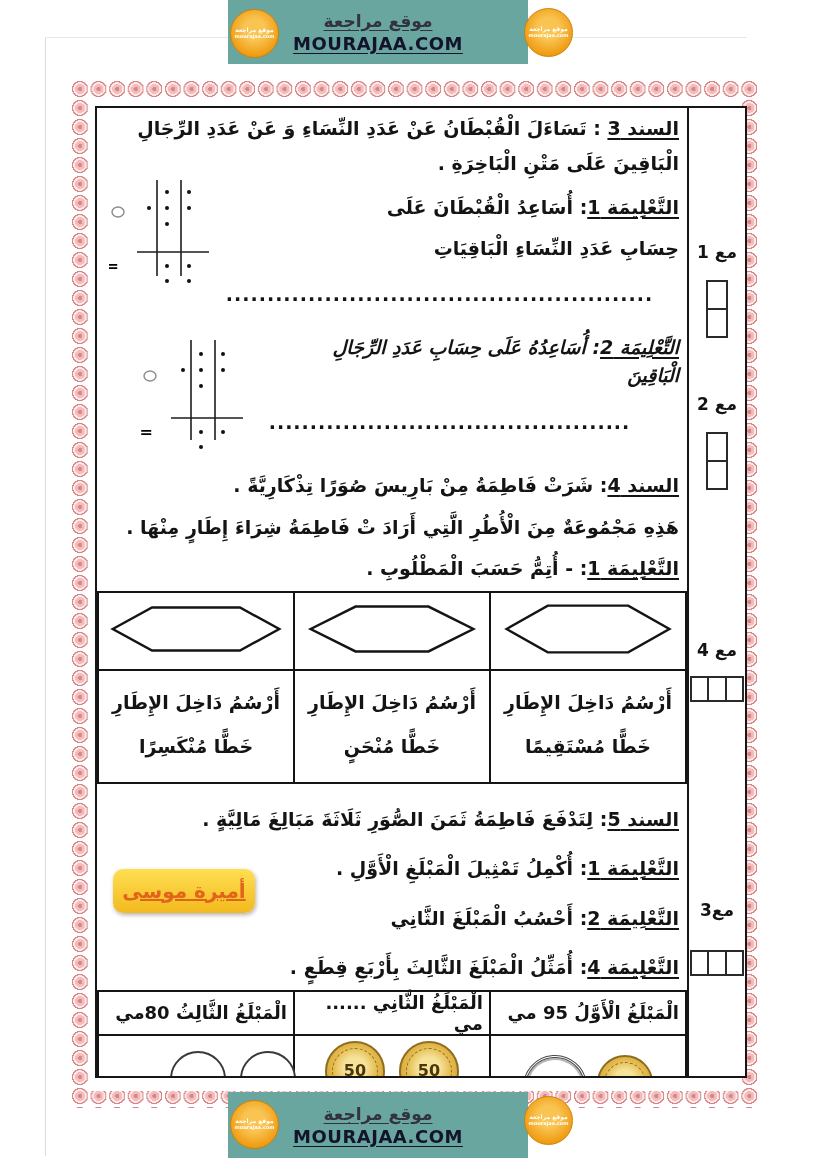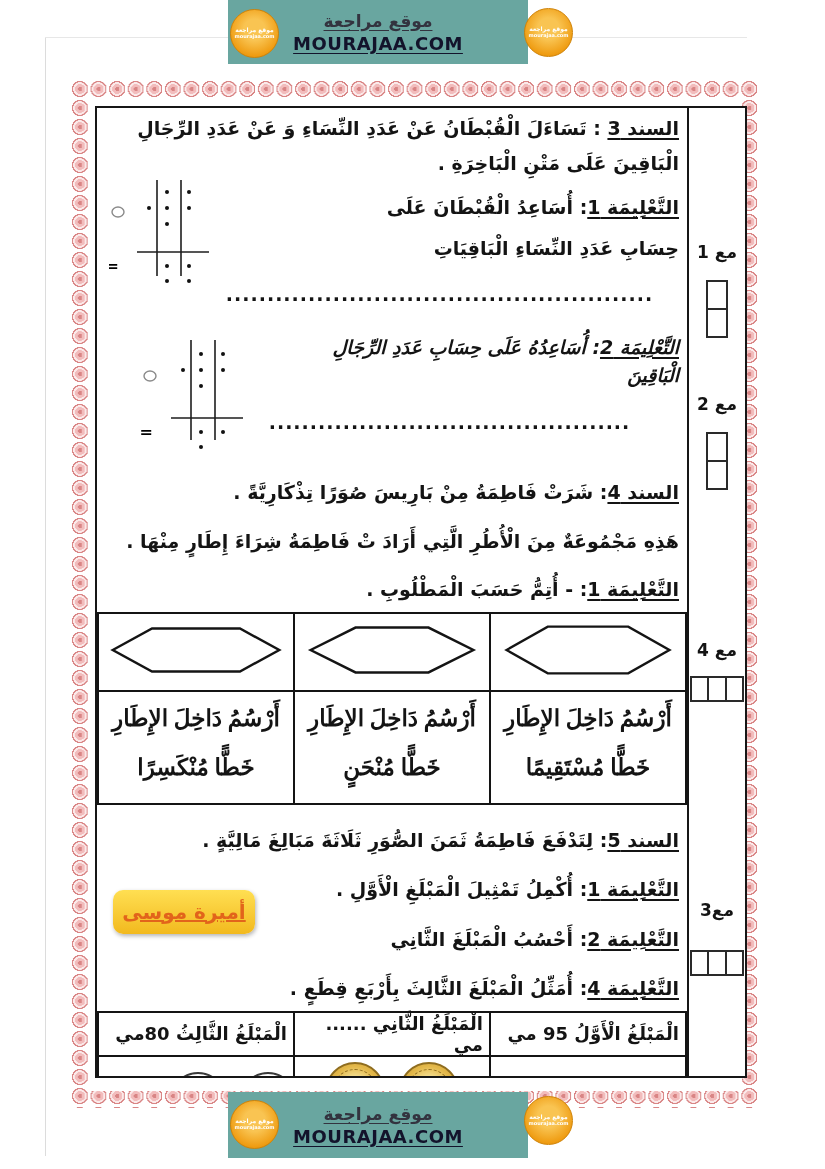--- a/index.html
+++ b/index.html
@@ -47,29 +47,29 @@
   .s3 .l3{margin-top:16px;padding-left:150px;}
   .s3 .l4{margin-top:12px;padding-left:150px;}
   .s3 .d1{margin-top:18px;padding-left:115px;padding-right:20px;text-align:center;letter-spacing:1px;}
   .s3 .l5{margin-top:24px;padding-left:170px;font-style:italic;}
   .s3 .d2{margin-top:18px;padding-left:160px;padding-right:45px;text-align:center;letter-spacing:1px;}
   .abacus-a{position:absolute;left:4px;top:62px;}
   .abacus-b{position:absolute;left:36px;top:222px;}
 
   
   .s4{margin-top:6px;}
-  .s4 p{margin-top:20px;}
+  .s4 p{margin-top:13px;}
 
   
   table{border-collapse:collapse;table-layout:fixed;}
   .frames-table{margin-top:8px;width:calc(100% + 16px);margin-right:-8px;margin-left:-8px;}
   .frames-table td{border:2.2px solid #141414;text-align:center;vertical-align:middle;}
   .frame-shape-row td{height:74px;}
   .frame-text-row td{height:102px;vertical-align:top;padding-top:8px;}
-  .frame-text-row p{font-size:23px;margin:5px;font-family:Liberation Serif, serif;}
+  .frame-text-row p{font-size:19px;margin:12px;}
   .frame-text-row p + p{margin-top:22px;}
 
   
   .s5{position:relative;margin-top:10px;}
   .s5 p{margin-top:21px;}
   .stamp{position:absolute;left:8px;top:64px;width:142px;height:44px;border-radius:10px;
     background:linear-gradient(180deg,#ffdf52,#f2b91e);display:flex;align-items:center;justify-content:center;
     color:#e2641b;font-size:20px;box-shadow:1px 2px 4px rgba(0,0,0,.3);direction:rtl;text-decoration:underline;}
 
   

